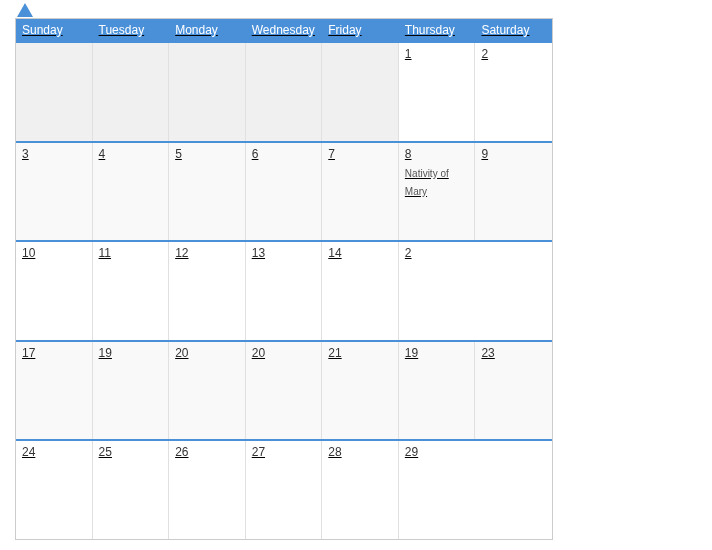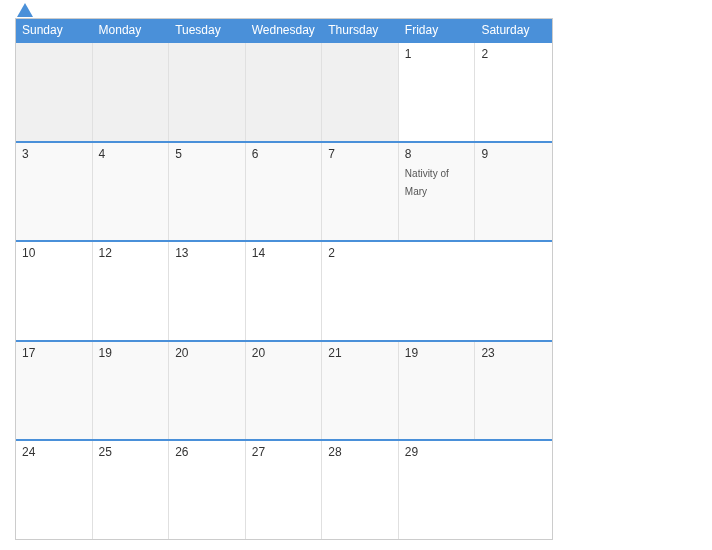--- a/index.html
+++ b/index.html
@@ -9,20 +9,21 @@
       background: #fff;
       font-family: Arial, sans-serif;
       overflow: hidden;
     }
     .page {
       width: 568px;
       height: 550px;
       display: flex;
       flex-direction: column;
       padding: 10px 15px 10px 15px;
+      text-decoration: underline;
     }
     .header {
       display: flex;
       align-items: center;
       justify-content: center;
       position: relative;
       margin-bottom: 8px;
     }
     .logo {
       position: absolute;
@@ -149,25 +150,25 @@
         <span class="logo-triangle"></span>
       </span>
     </div>
     <h1 class="month-title"></h1>
     <span class="country-label"></span>
   </div>
 
   <div class="calendar">
     <div class="day-headers">
     <div class="day-header">Sunday</div>
+        <div class="day-header">Tuesday</div>
         <div class="day-header">Monday</div>
-        <div class="day-header">Tuesday</div>
         <div class="day-header">Wednesday</div>
+        <div class="day-header">Friday</div>
         <div class="day-header">Thursday</div>
-        <div class="day-header">Friday</div>
         <div class="day-header">Saturday</div>
       </div>
     <div class="weeks">
     <div class="week-row">
           <div class="day-cell empty"></div>
           <div class="day-cell empty"></div>
           <div class="day-cell empty"></div>
           <div class="day-cell empty"></div>
           <div class="day-cell empty"></div>
           <div class="day-cell">
@@ -194,20 +195,23 @@
             <span class="day-number">7</span>
           </div>
           <div class="day-cell"><span class="day-number">8</span><span class="holiday">Nativity of Mary</span></div>
           <div class="day-cell">
             <span class="day-number">9</span>
           </div>
         </div>
         <div class="week-row">
           <div class="day-cell">
             <span class="day-number">10</span>
+          </div>
+          <div class="day-cell">
+            <span class="day-number">11</span>
           </div>
           <div class="day-cell">
             <span class="day-number">12</span>
           </div>
           <div class="day-cell">
             <span class="day-number">13</span>
           </div>
           <div class="day-cell">
             <span class="day-number">14</span>
           </div>

